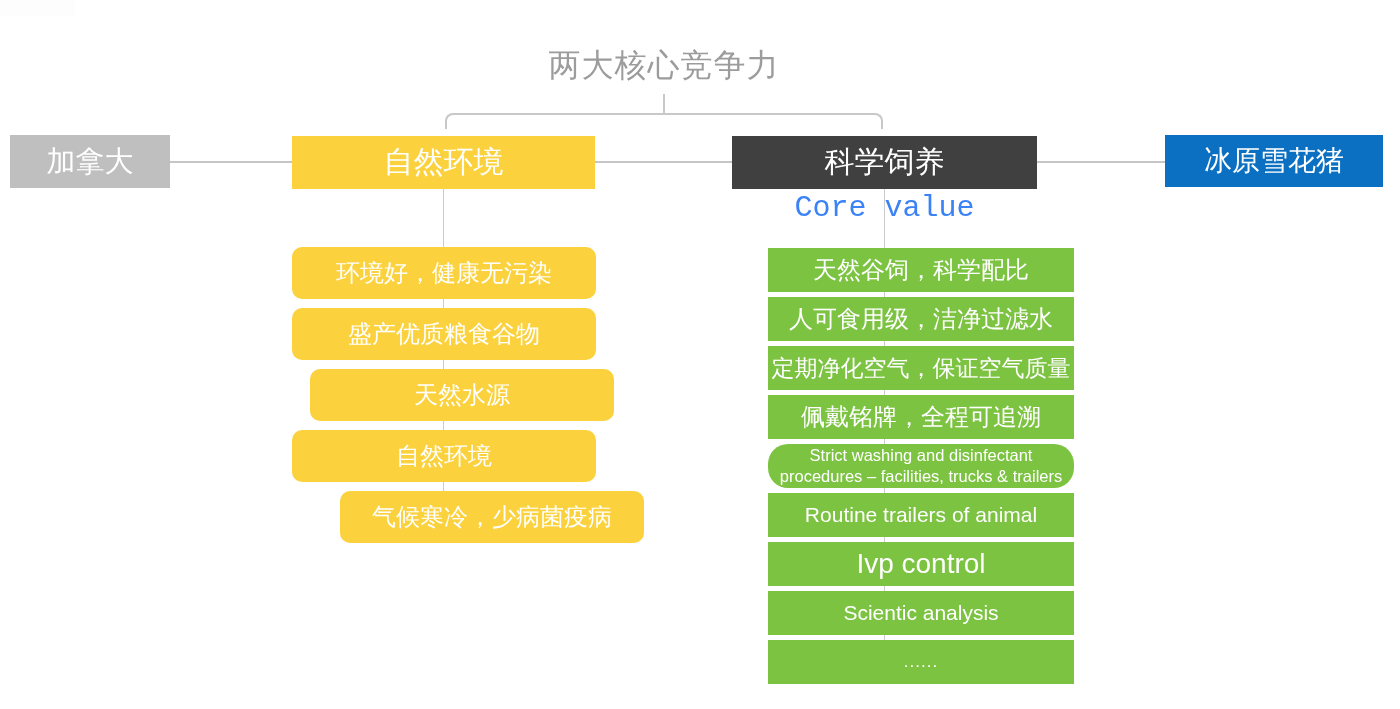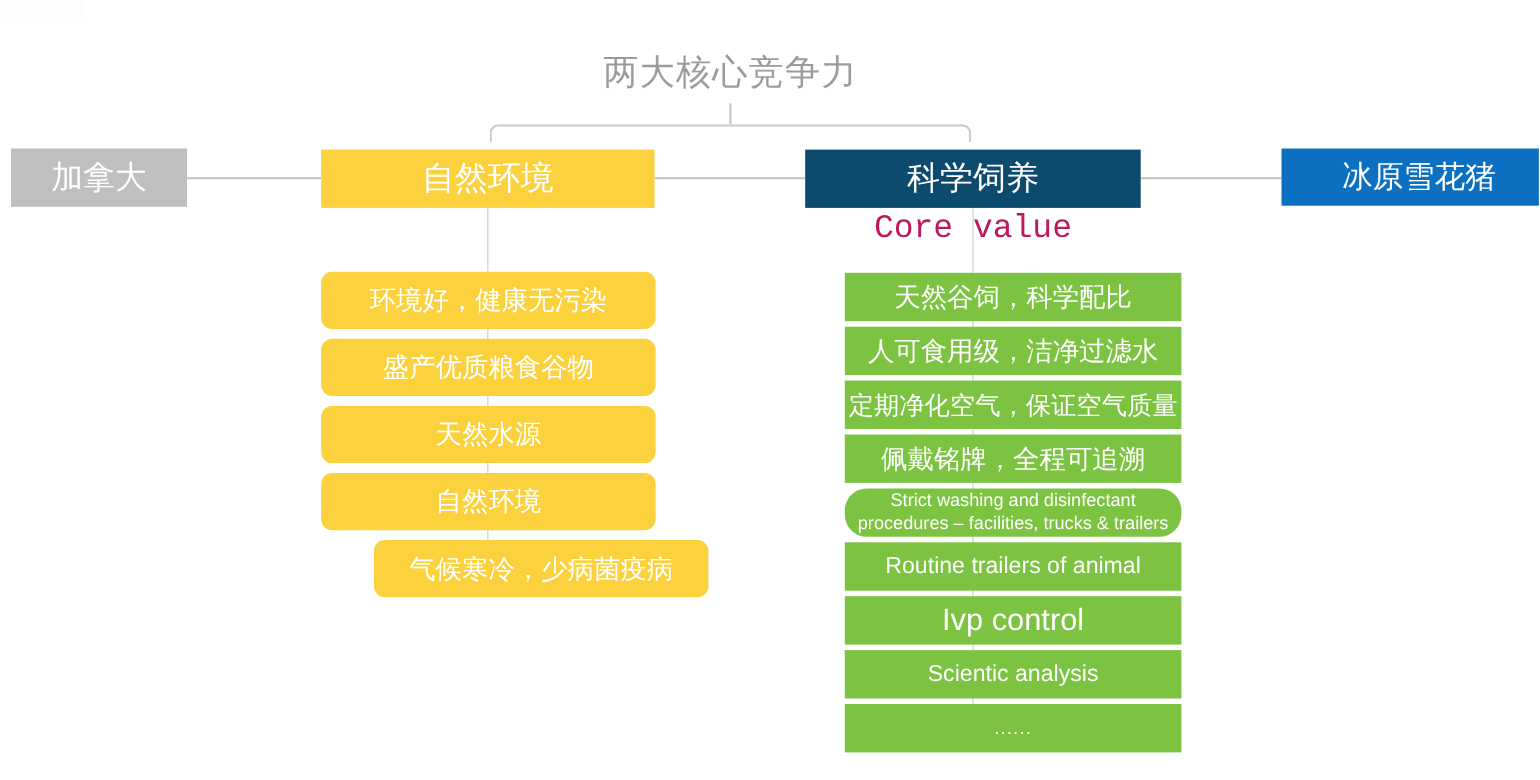--- a/index.html
+++ b/index.html
@@ -26,30 +26,30 @@
   .v-line{width:1px;background:#cccccc;z-index:0;}
   #v-line-natural{left:443px;top:189px;height:325px;}
   #v-line-scientific{left:884px;top:188px;height:465px;}
   .box{
     display:flex;align-items:center;justify-content:center;
     color:#ffffff;text-align:center;z-index:1;
   }
   .head{font-weight:normal;font-size:29px;text-align:center;}
   #node-canada{left:10px;top:135px;width:160px;height:53px;background:#bfbfbf;}
   #node-natural{left:292px;top:136px;width:303px;height:53px;background:#fbd23d;font-size:30px;}
-  #node-scientific{left:732px;top:136px;width:305px;height:53px;background:#0c4a6e;font-size:30px;}
-  #node-product{left:1165px;top:135px;width:218px;height:52px;background:#0c70c2;font-size:28px;padding-left:16px;}
+  #node-scientific{left:732px;top:136px;width:305px;height:53px;background:#404040;font-size:30px;}
+  #node-product{left:1165px;top:135px;width:218px;height:52px;background:#0c70c2;font-size:28px;}
   #core-value{
     left:732px;top:191px;width:305px;text-align:center;white-space:pre;
     font-family:"Liberation Mono","DejaVu Sans Mono",monospace;
-    font-size:30px;color:#be185d;z-index:2;
+    font-size:30px;color:#3b82f6;z-index:2;
   }
   .yitem{left:292px;width:304px;height:52px;background:#fbd23d;font-size:24px;border-radius:10px;}
   .gitem{left:732px;width:306px;height:44px;background:#7cc342;font-size:24px;margin-left:36px;}
-  #y-0{top:247px;} #y-1{top:308px;} #y-2{top:369px;} #y-3{top:430px;} #y-4{top:491px;margin-left:48px;}
+  #y-0{top:247px;} #y-1{top:308px;} #y-2{top:369px;margin-left:18px;} #y-3{top:430px;} #y-4{top:491px;margin-left:48px;}
   #g-0{top:248px;} #g-1{top:297px;} #g-2{top:346px;font-size:23px;} #g-3{top:395px;}
   #g-4{top:444px;font-size:16.5px;line-height:1.25;white-space:pre-line;border-radius:20px;}
   #g-5{top:493px;font-size:21px;} #g-6{top:542px;font-size:28px;}
   #g-7{top:591px;font-size:21px;} #g-8{top:640px;font-size:17px;letter-spacing:1px;}
 </style>
 </head>
 <body>
 
 <div id="stage">
 

